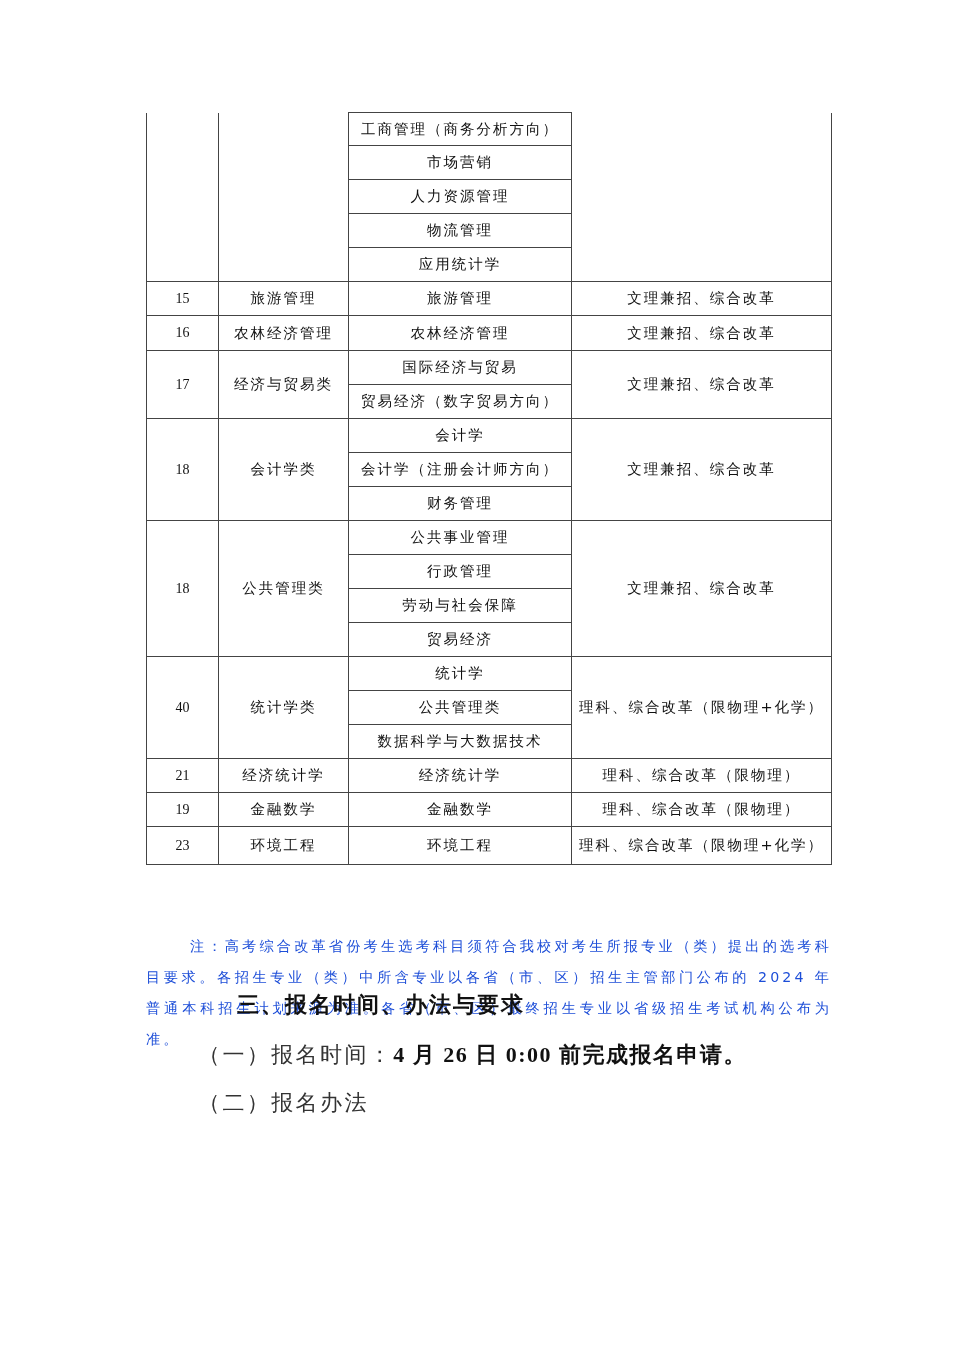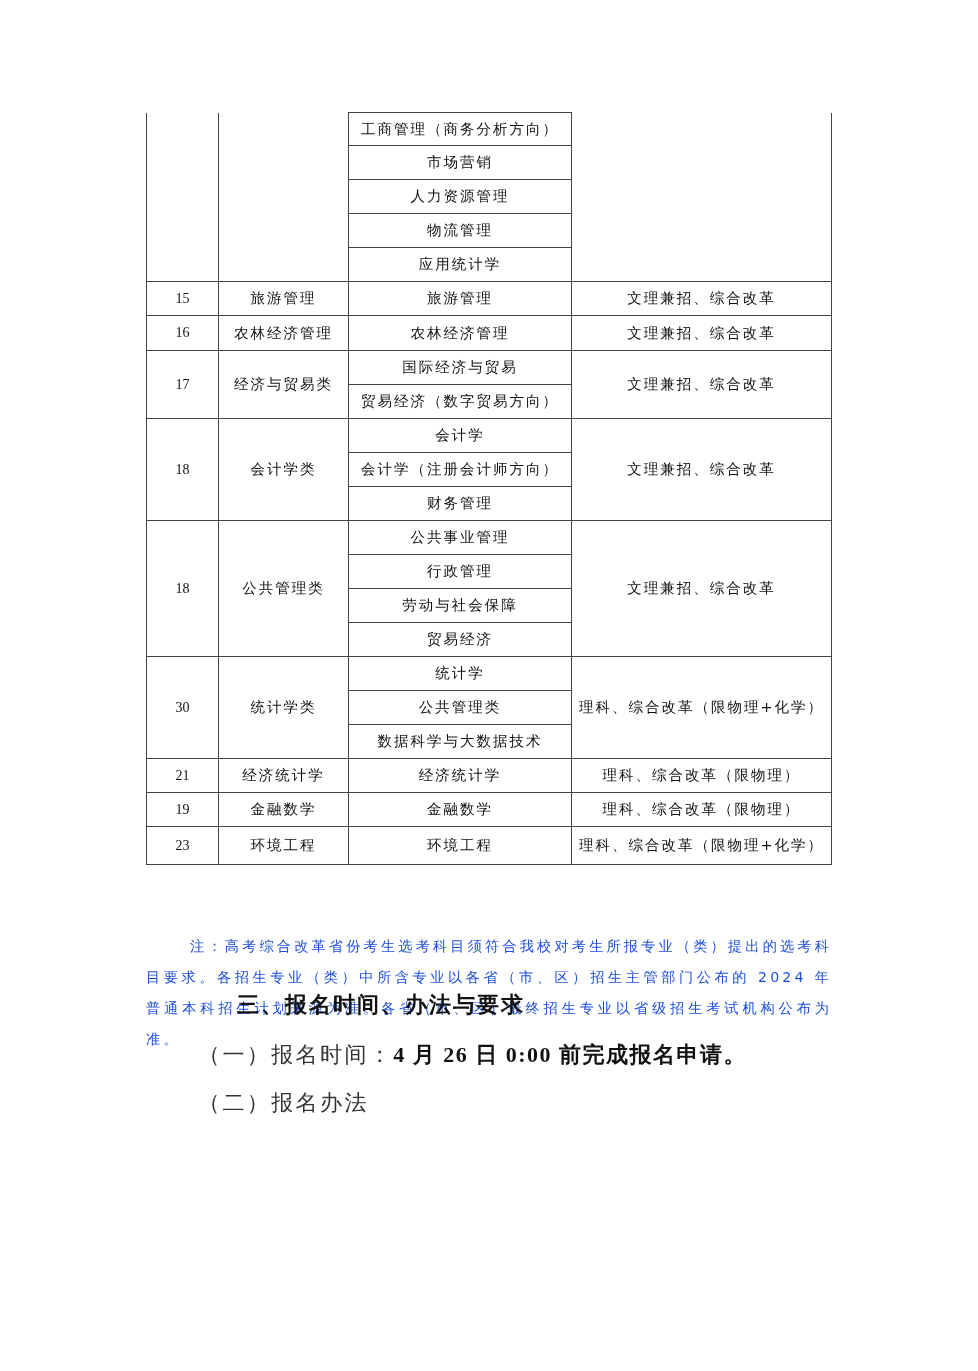--- a/index.html
+++ b/index.html
@@ -97,21 +97,21 @@
         <td>行政管理</td>
       </tr>
     <tr style="height:34px">
         <td>劳动与社会保障</td>
       </tr>
     <tr style="height:34px">
         <td>贸易经济</td>
       </tr>
 
     <tr style="height:34px">
-      <td rowspan="3" class="num">30</td>
+      <td rowspan="3" class="num">40</td>
       <td rowspan="3">统计学类</td>
       <td>统计学</td>
       <td rowspan="3">理科、综合改革（限物理+化学）</td>
     </tr>
     <tr style="height:34px">
         <td>公共管理类</td>
       </tr>
     <tr style="height:34px">
         <td>数据科学与大数据技术</td>
       </tr>

